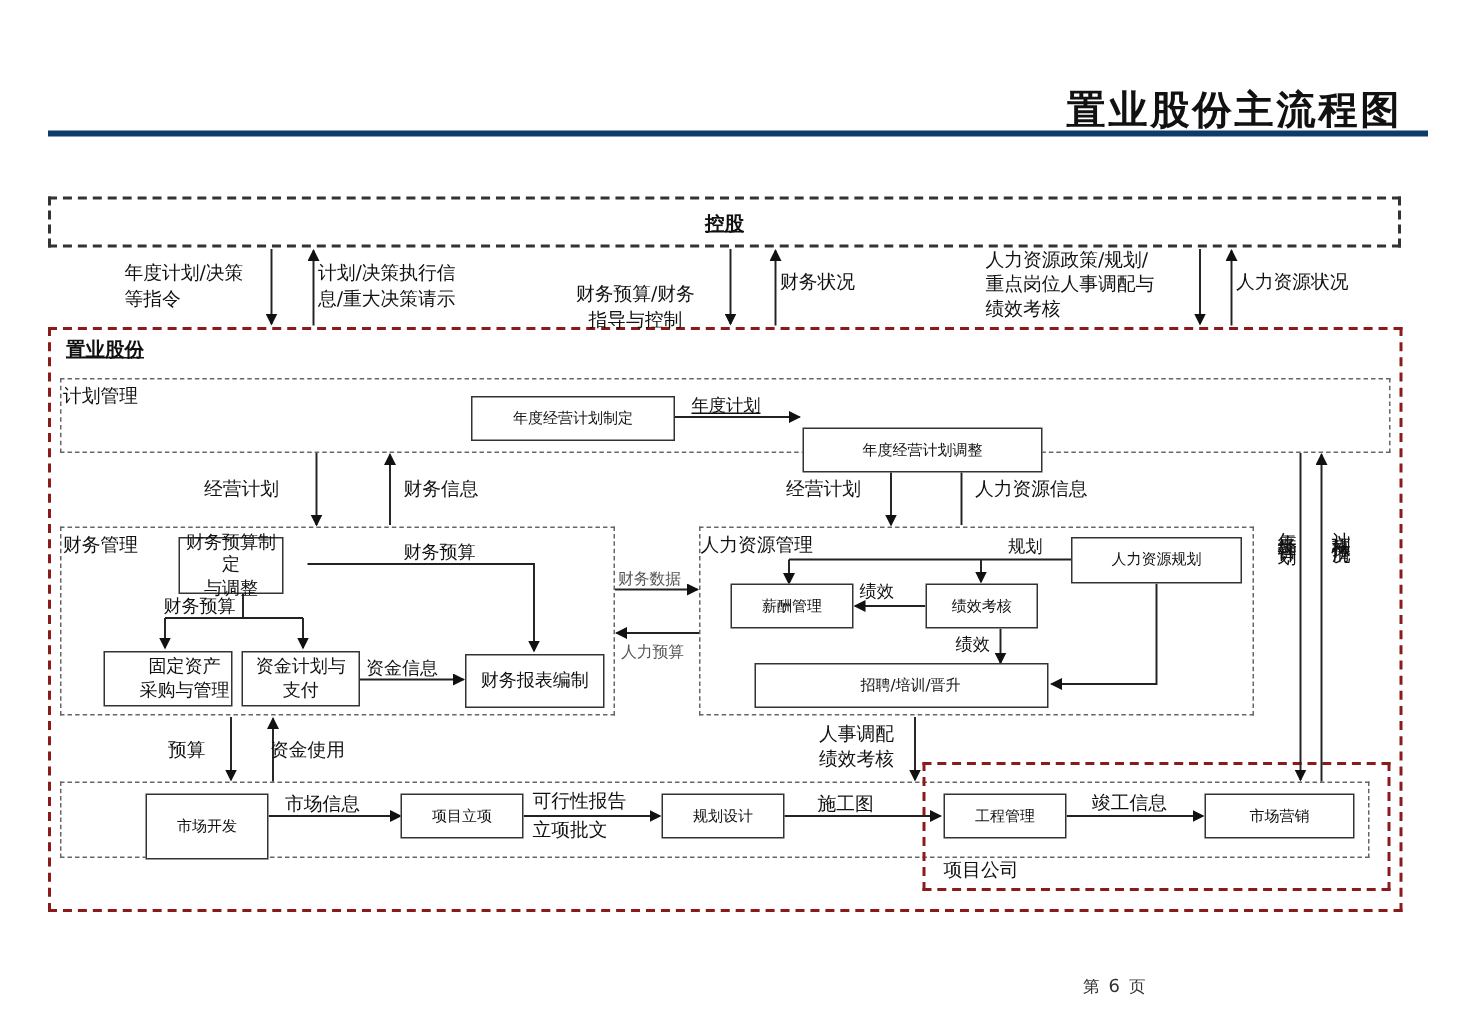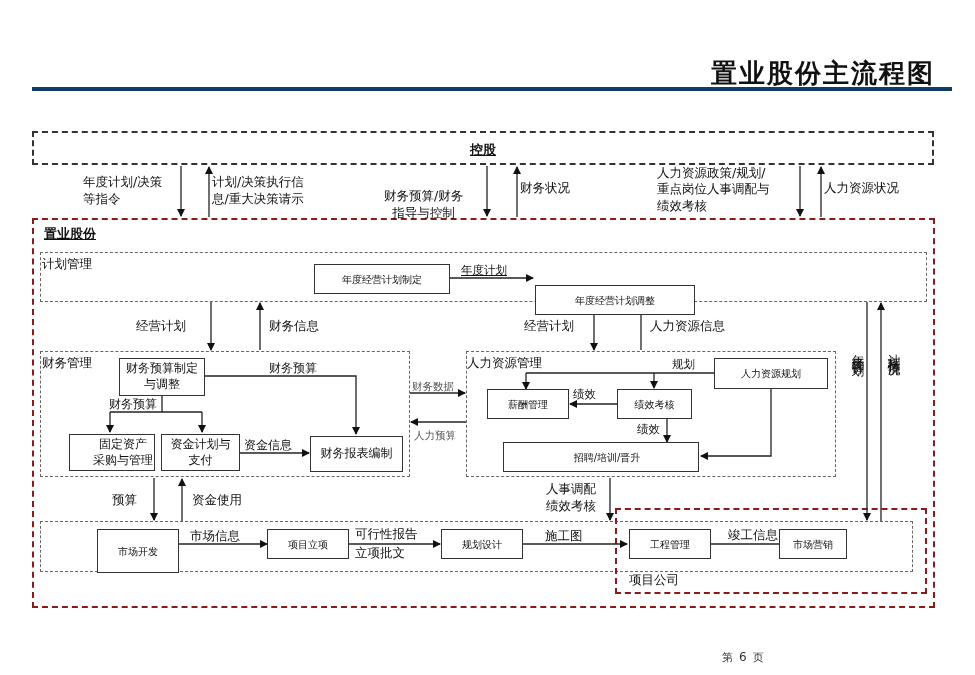--- a/index.html
+++ b/index.html
@@ -120,21 +120,21 @@
 <div class="abs box" style="left:535px; top:264px; width:160px; height:30px;margin-top:21px;">年度经营计划调整</div>
 
 <div class="abs lbl" style="left:136px; top:318px;">经营计划</div>
 <div class="abs lbl" style="left:269px; top:318px;">财务信息</div>
 <div class="abs lbl" style="left:524px; top:318px;">经营计划</div>
 <div class="abs lbl" style="left:650px; top:318px;">人力资源信息</div>
 <div class="abs vtext" style="left:849px; top:344px;">年度经营计划</div>
 <div class="abs vtext" style="left:885px; top:344px;">计划执行情况</div>
 
 <div class="abs lbl" style="left:42px; top:355px;">财务管理</div>
-<div class="abs box" style="left:119px; top:358px; width:86px; height:38px; font-size:12px; white-space:pre-line;">财务预算制定
+<div class="abs box" style="left:119px; top:358px; width:70px; height:38px; font-size:12px; white-space:pre-line;">财务预算制定
 与调整</div>
 <div class="abs lbl" style="left:269px; top:360px; font-size:12px;">财务预算</div>
 <div class="abs lbl" style="left:109px; top:396px; font-size:12px;">财务预算</div>
 <div class="abs box" style="left:69px; top:434px; width:86px; height:37px; font-size:12px; white-space:pre-line;padding-left:22px;">固定资产
 采购与管理</div>
 <div class="abs box" style="left:161px; top:434px; width:79px; height:37px; font-size:12px; white-space:pre-line;">资金计划与
 支付</div>
 <div class="abs lbl" style="left:244px; top:437px; font-size:12px;">资金信息</div>
 <div class="abs box" style="left:310px; top:436px; width:93px; height:36px; font-size:12px;">财务报表编制</div>
 
@@ -144,31 +144,31 @@
 <div class="abs lbl" style="left:467px; top:355px;">人力资源管理</div>
 <div class="abs lbl" style="left:672px; top:357px; font-size:11.5px;">规划</div>
 <div class="abs box" style="left:714px; top:358px; width:114px; height:31px;">人力资源规划</div>
 <div class="abs box" style="left:487px; top:389px; width:82px; height:30px;">薪酬管理</div>
 <div class="abs lbl" style="left:573px; top:387px; font-size:11.5px;">绩效</div>
 <div class="abs box" style="left:617px; top:389px; width:75px; height:30px;">绩效考核</div>
 <div class="abs lbl" style="left:637px; top:422px; font-size:11.5px;">绩效</div>
 <div class="abs box" style="left:503px; top:442px; width:196px; height:30px;padding-left:12px;">招聘/培训/晋升</div>
 
 <div class="abs lbl" style="left:112px; top:492px;">预算</div>
-<div class="abs lbl" style="left:192px; top:492px;">资金使用</div>
+<div class="abs lbl" style="left:180px; top:492px;">资金使用</div>
 <div class="abs lbl" style="left:546px; top:481px; white-space:pre-line;">人事调配
 绩效考核</div>
 
 <div class="abs box" style="left:97px; top:529px; width:82px; height:44px;">市场开发</div>
 <div class="abs lbl" style="left:190px; top:528px;">市场信息</div>
 <div class="abs box" style="left:267px; top:529px; width:82px; height:30px;">项目立项</div>
 <div class="abs lbl" style="left:355px; top:526px;">可行性报告</div>
 <div class="abs lbl" style="left:355px; top:545px;">立项批文</div>
 <div class="abs box" style="left:441px; top:529px; width:82px; height:30px;">规划设计</div>
 <div class="abs lbl" style="left:545px; top:528px;">施工图</div>
 <div class="abs box" style="left:629px; top:529px; width:82px; height:30px;">工程管理</div>
 <div class="abs lbl" style="left:728px; top:527px;">竣工信息</div>
-<div class="abs box" style="left:779px; top:529px; width:68px; height:30px;">市场营销</div>
+<div class="abs box" style="left:803px; top:529px; width:100px; height:30px;">市场营销</div>
 <div class="abs lbl" style="left:629px; top:572px;">项目公司</div>
 
 <div class="abs page-num">
   <span>第</span><b>6</b><span>页</span>
 </div>
 
 </body></html>

